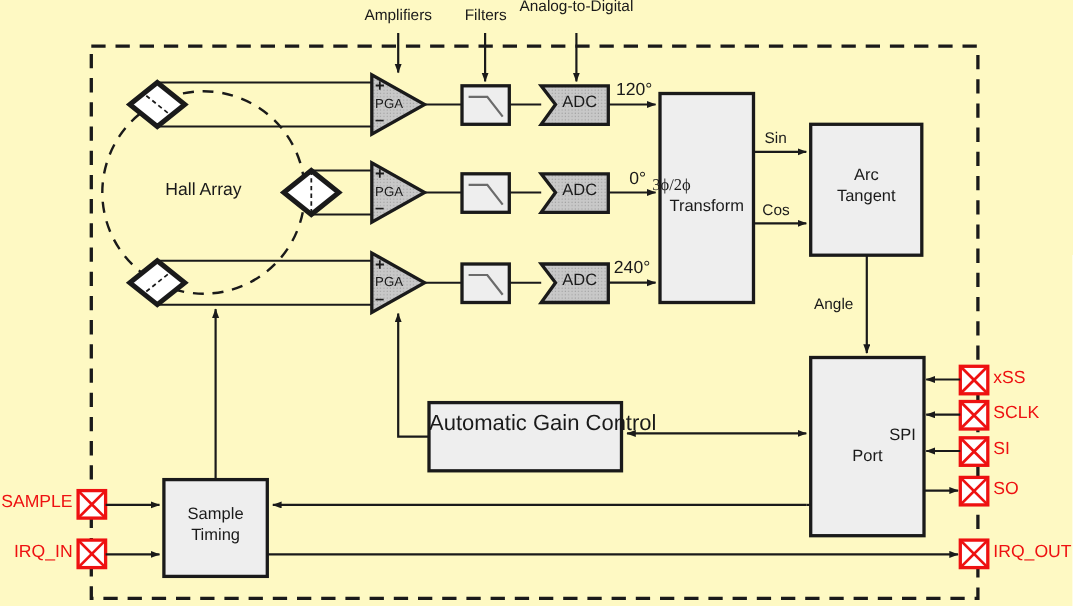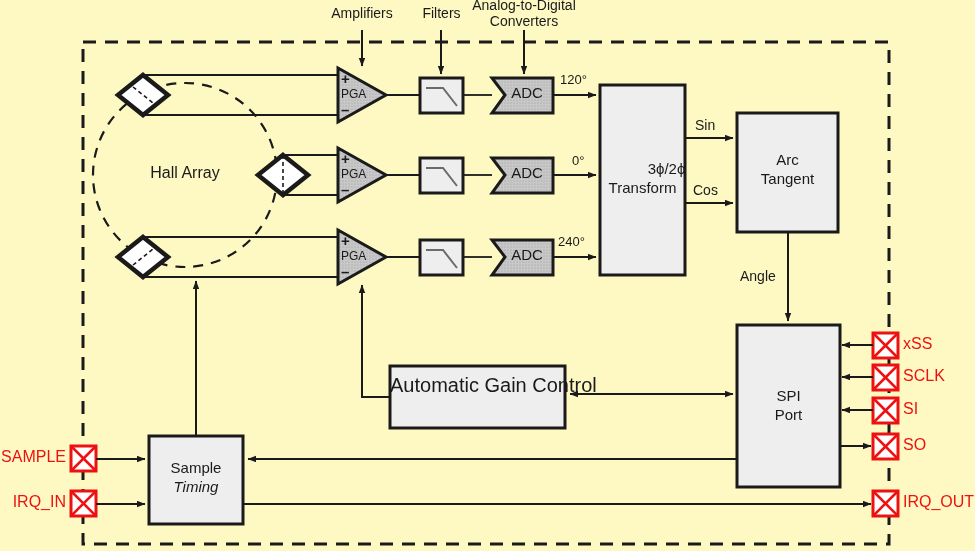--- a/index.html
+++ b/index.html
@@ -25,21 +25,21 @@
     font-family:"Liberation Sans", sans-serif;
     color:#1a1a1a;
     white-space:pre;
     line-height:1.12;
     pointer-events:none;
   }
   .lbl.c{ text-align:center; }
   .lbl.r{ text-align:right; }
   .red{ color:#ee1111; }
   .blockname{ font-size:15px; text-align:center; }
-  .smalltxt{ font-size:13px; }
+  .smalltxt{ font-size:16px; }
   .pinlbl{ font-size:16px; }
   .toplbl{ font-size:14px; text-align:center; }
   .pga-txt{ font-size:12px; }
   .sign{ font-size:15px; font-weight:bold; }
 </style>
 </head>
 <body>
 
 <div id="stage">
 
@@ -209,21 +209,20 @@
       <line x1="362" y1="30" x2="362" y2="66" stroke-width="2" marker-end="url(#arrow)"></line>
       <line x1="441" y1="30" x2="441" y2="74" stroke-width="2" marker-end="url(#arrow)"></line>
       <line x1="524" y1="30" x2="524" y2="74" stroke-width="2" marker-end="url(#arrow)"></line>
 
     </g>
   </svg>
 
   <div class="lbl toplbl" style="left:302px; top:6px; width:120px;">Amplifiers</div>
   <div class="lbl toplbl" style="left:399px; top:6px; width:85px;">Filters</div>
   <div class="lbl toplbl" style="left:449px; top:-2px; width:150px;">Analog-to-Digital</div>
-  <div class="lbl toplbl" style="left:449px; top:14px; width:150px;">Converters</div>
 
   <div class="lbl blockname" style="left:125px; top:164px; width:120px; font-size:16px;">Hall Array</div>
 
   <div class="lbl sign" style="left:341px; top:71px;">+</div>
   <div class="lbl pga-txt" style="left:341px; top:88px;">PGA</div>
   <div class="lbl sign" style="left:341px; top:102px;">–</div>
 
   <div class="lbl sign" style="left:341px; top:151px;">+</div>
   <div class="lbl pga-txt" style="left:341px; top:168px;">PGA</div>
   <div class="lbl sign" style="left:341px; top:182px;">–</div>
@@ -233,38 +232,38 @@
   <div class="lbl sign" style="left:341px; top:264px;">–</div>
 
   <div class="lbl c" style="left:503px; top:85px; width:48px; font-size:15px;">ADC</div>
   <div class="lbl c" style="left:503px; top:165px; width:48px; font-size:15px;">ADC</div>
   <div class="lbl c" style="left:503px; top:247px; width:48px; font-size:15px;">ADC</div>
 
   <div class="lbl smalltxt" style="left:560px; top:73px;">120°</div>
   <div class="lbl smalltxt" style="left:572px; top:154px;">0°</div>
   <div class="lbl smalltxt" style="left:558px; top:235px;">240°</div>
 
-  <div class="lbl blockname" style="left:624px; top:161px; width:85px;">3ϕ/2ϕ</div>
+  <div class="lbl blockname" style="left:568px; top:161px; width:85px;font-family:Liberation Serif, serif;">3ϕ/2ϕ</div>
   <div class="lbl blockname" style="left:596px; top:180px; width:93px;">Transform</div>
 
   <div class="lbl smalltxt" style="left:695px; top:118px; font-size:14px;">Sin</div>
   <div class="lbl smalltxt" style="left:693px; top:183px; font-size:14px;">Cos</div>
 
   <div class="lbl blockname" style="left:737px; top:152px; width:101px;">Arc</div>
   <div class="lbl blockname" style="left:737px; top:171px; width:101px;">Tangent</div>
 
   <div class="lbl smalltxt" style="left:740px; top:269px; font-size:14px;">Angle</div>
 
-  <div class="lbl blockname" style="left:737px; top:388px; width:103px;">SPI</div>
+  <div class="lbl blockname" style="left:737px; top:388px; width:103px;padding-left:32px;">SPI</div>
   <div class="lbl blockname" style="left:737px; top:407px; width:103px;">Port</div>
 
   <div class="lbl c" style="left:390px; top:374px; width:175px; font-size:20px;">Automatic Gain Control</div>
 
   <div class="lbl blockname" style="left:149px; top:460px; width:94px;">Sample</div>
-  <div class="lbl blockname" style="left:149px; top:479px; width:94px;font-style:italic;">Timing</div>
+  <div class="lbl blockname" style="left:149px; top:479px; width:94px;">Timing</div>
 
   <div class="lbl pinlbl red r" style="left:-4px; top:448px; width:70px;">SAMPLE</div>
   <div class="lbl pinlbl red r" style="left:-4px; top:493px; width:70px;">IRQ_IN</div>
 
   <div class="lbl pinlbl red" style="left:903px; top:335px;">xSS</div>
   <div class="lbl pinlbl red" style="left:903px; top:367px;">SCLK</div>
   <div class="lbl pinlbl red" style="left:903px; top:400px;">SI</div>
   <div class="lbl pinlbl red" style="left:903px; top:436px;text-align:right;">SO</div>
   <div class="lbl pinlbl red" style="left:903px; top:493px;">IRQ_OUT</div>
 

